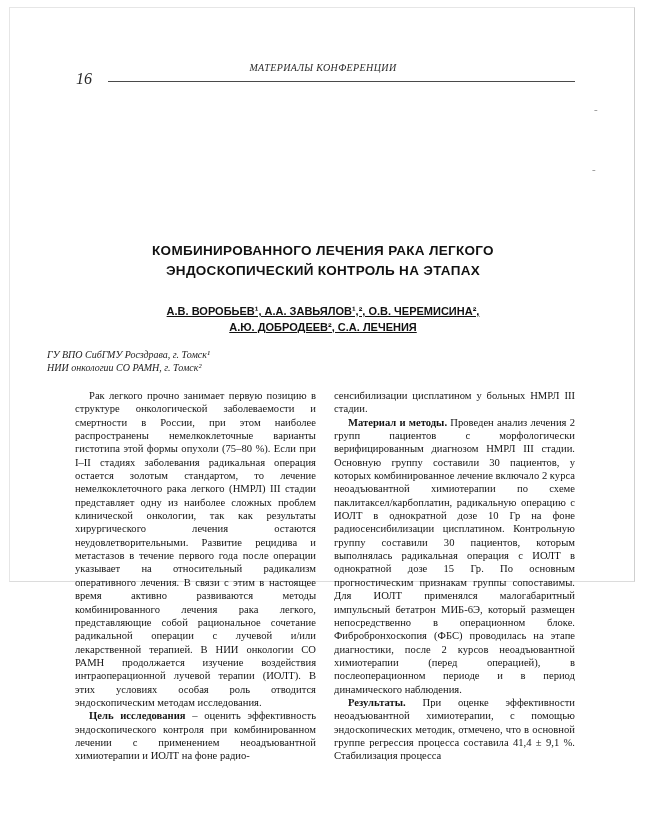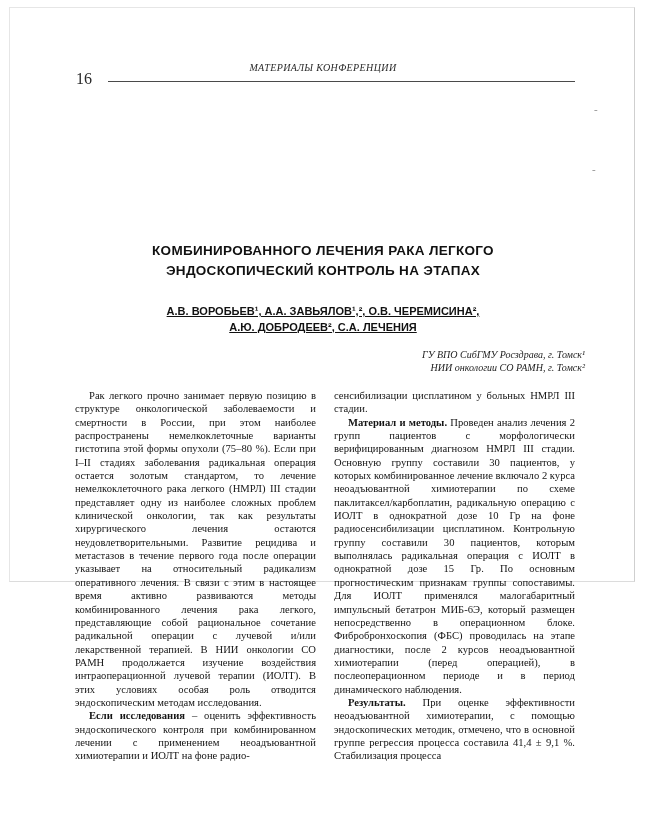--- a/index.html
+++ b/index.html
@@ -30,20 +30,21 @@
     font-size:10px;
     letter-spacing:0.4px;
     color:#2a2a2a;
   }
   .head-rule {
     position:absolute; top:81px; left:108px; width:467px;
     border-top:1px solid #4a4a4a;
   }
   .page-number {
     position:absolute; top:70px; left:76px;
+    font-style:italic;
     font-size:16px;
     color:#2a2a2a;
     text-align:right;
   }
   .artifact {
     position:absolute;
     font-size:11px;
     color:#8a8a8a;
   }
   .artifact.m1 { top:103px; left:594px; }
@@ -62,22 +63,22 @@
     position:absolute; top:304px; left:63px; width:520px;
     text-align:center;
     font-family:"Liberation Sans", sans-serif;
     font-weight:bold;
     font-size:11px;
     line-height:15.5px;
     color:#111;
     text-decoration:underline;
   }
   .affiliations {
-    position:absolute; top:348px; left:65px; width:520px;
-    text-align:right;
+    position:absolute; top:348px; left:47px; width:520px;
+    text-align:left;
     font-style:italic;
     font-size:10px;
     line-height:13px;
     color:#222;
   }
   .col {
     position:absolute; top:389px;
     width:241px;
     font-size:10.6px;
     line-height:13.35px;
@@ -119,21 +120,21 @@
     <div>А.Ю. ДОБРОДЕЕВ², С.А. ЛЕЧЕНИЯ</div>
   </div>
 
   <div class="affiliations">
     <div>ГУ ВПО СибГМУ Росздрава, г. Томск¹</div>
     <div>НИИ онкологии СО РАМН, г. Томск²</div>
   </div>
 
   <div class="col col-left">
     <p><b></b><span>Рак легкого прочно занимает первую позицию в структуре онкологической заболеваемости и смертности в России, при этом наиболее распространены немелкоклеточные варианты гистотипа этой формы опухоли (75–80 %). Если при I–II стадиях заболевания радикальная операция остается золотым стандартом, то лечение немелкоклеточного рака легкого (НМРЛ) III стадии представляет одну из наиболее сложных проблем клинической онкологии, так как результаты хирургического лечения остаются неудовлетворительными. Развитие рецидива и метастазов в течение первого года после операции указывает на относительный радикализм оперативного лечения. В связи с этим в настоящее время активно развиваются методы комбинированного лечения рака легкого, представляющие собой рациональное сочетание радикальной операции с лучевой и/или лекарственной терапией. В НИИ онкологии СО РАМН продолжается изучение воздействия интраоперационной лучевой терапии (ИОЛТ). В этих условиях особая роль отводится эндоскопическим методам исследования.</span></p>
-    <p><b>Если исследования</b><span> – оценить эффективность эндоскопического контроля при комбинированном лечении с применением неоадъювантной химиотерапии и ИОЛТ на фоне радио-</span></p>
+    <p><b>Цель исследования</b><span> – оценить эффективность эндоскопического контроля при комбинированном лечении с применением неоадъювантной химиотерапии и ИОЛТ на фоне радио-</span></p>
   </div>
 
   <div class="col col-right">
     <p class="noindent"><span>сенсибилизации цисплатином у больных НМРЛ III стадии.</span></p>
     <p><b>Материал и методы.</b><span> Проведен анализ лечения 2 групп пациентов с морфологически верифицированным диагнозом НМРЛ III стадии. Основную группу составили 30 пациентов, у которых комбинированное лечение включало 2 курса неоадъювантной химиотерапии по схеме паклитаксел/карбоплатин, радикальную операцию с ИОЛТ в однократной дозе 10 Гр на фоне радиосенсибилизации цисплатином. Контрольную группу составили 30 пациентов, которым выполнялась радикальная операция с ИОЛТ в однократной дозе 15 Гр. По основным прогностическим признакам группы сопоставимы. Для ИОЛТ применялся малогабаритный импульсный бетатрон МИБ-6Э, который размещен непосредственно в операционном блоке. Фибробронхоскопия (ФБС) проводилась на этапе диагностики, после 2 курсов неоадъювантной химиотерапии (перед операцией), в послеоперационном периоде и в период динамического наблюдения.</span></p>
     <p><b>Результаты.</b><span> При оценке эффективности неоадъювантной химиотерапии, с помощью эндоскопических методик, отмечено, что в основной группе регрессия процесса составила 41,4 ± 9,1 %. Стабилизация процесса</span></p>
   </div>
 
 </div>
 

